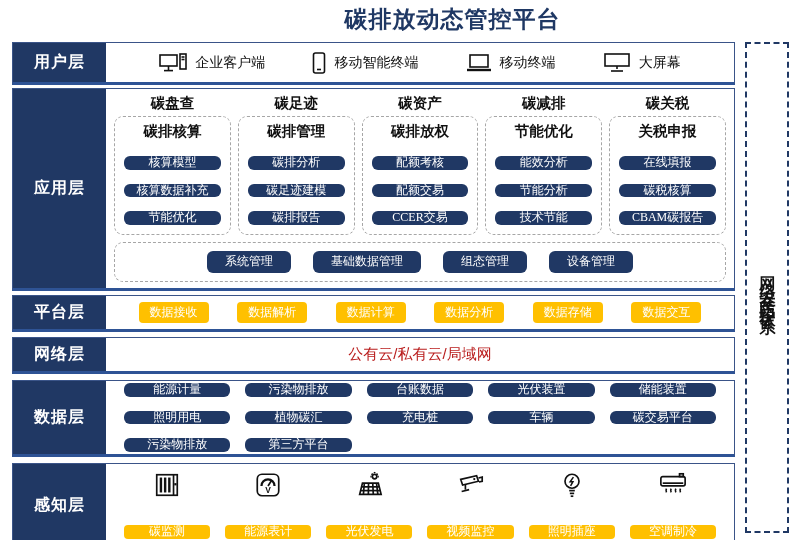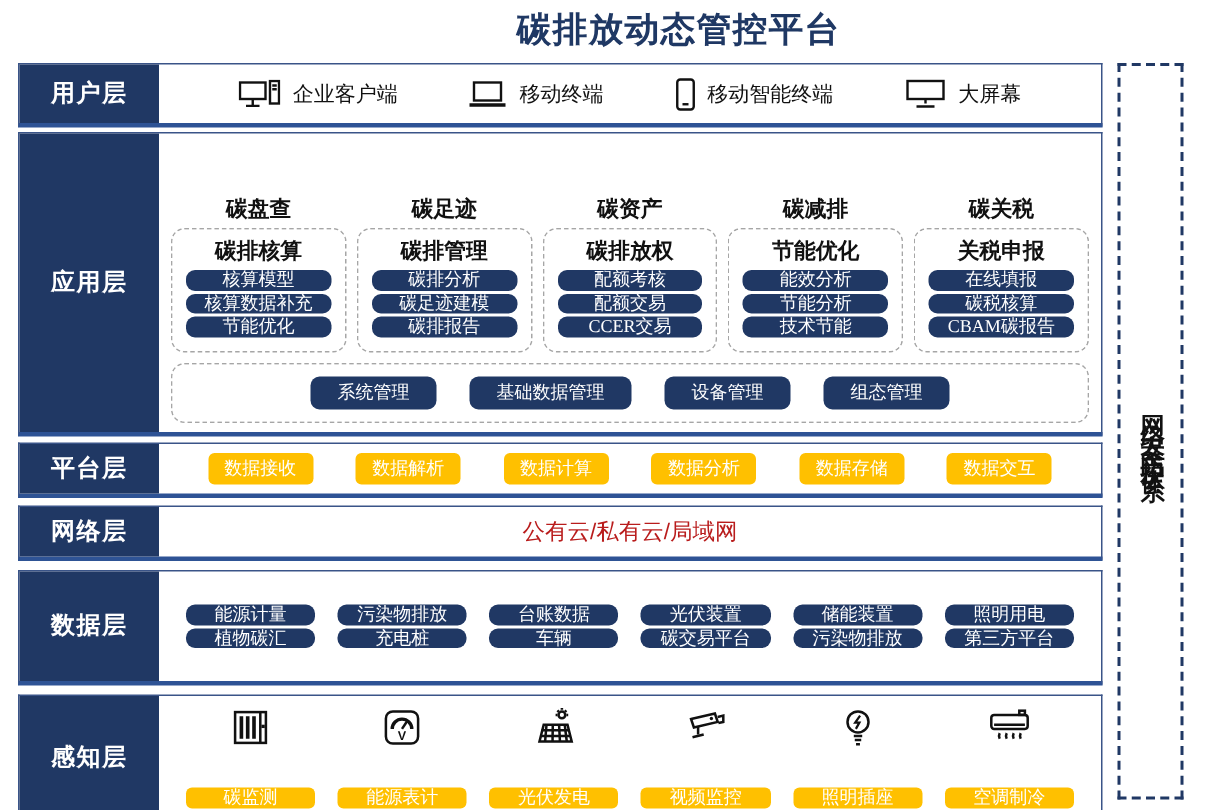--- a/index.html
+++ b/index.html
@@ -36,21 +36,21 @@
   .uicon svg { display:block; }
 
   
   .chip {
     background:#203864; color:#fff; border-radius:6px; font-size:12px;
     text-align:center; padding:0 4px; white-space:nowrap; line-height:1.15;
   }
   .chip.orange { background:#ffc000; border-radius:4px; }
 
   
-  .app-content { padding:4px 8px 6px; display:flex; flex-direction:column;margin-top:36px; }
+  .app-content { padding:4px 8px 6px; display:flex; flex-direction:column; }
   .app-columns { display:flex; gap:7px; flex:1; }
   .app-col { flex:1; display:flex; flex-direction:column; min-width:0; }
   .app-col-header { text-align:center; font-weight:bold; font-size:14.5px; color:#111; padding:1px 0 3px; }
   .app-col-box {
     border:1.6px dashed #a6a6a6; border-radius:9px; padding:4px 7px 9px;
     display:flex; flex-direction:column; justify-content:space-between; flex:1;font-family:Liberation Serif, serif;
   }
   .app-col-sub { text-align:center; font-weight:bold; font-size:14.5px; color:#111; padding:1px 0; }
   .app-col-box .chip { margin:0 2px; }
   .app-common-box {
@@ -62,21 +62,21 @@
 
   
   .platform-content { display:flex; align-items:center; justify-content:space-evenly; padding:0 4px; }
   .platform-content .chip { width:70px; padding:4px 0; }
 
   
   .network-content { display:flex; align-items:center; justify-content:center; font-size:15px; color:#b91c1c; }
 
   
   .data-content {
-    display:grid; grid-template-columns:repeat(6,1fr); gap:2px 15px;
+    display:grid; grid-template-columns:repeat(5,1fr); gap:14px 15px;
     align-content:center; padding:8px 18px;
   }
 
   
   .perception-content {
     display:grid; grid-template-columns:repeat(6,1fr); column-gap:15px;
     padding:5px 18px 8px;
   }
   .sense-item { display:flex; flex-direction:column; align-items:center; justify-content:space-between; }
   .sense-icon { height:32px; display:flex; align-items:center; justify-content:center; }
@@ -111,35 +111,35 @@
               <line x1="5" y1="17.6" x2="14" y2="17.6"></line>
             <rect x="21" y="1" width="6" height="15"></rect>
               <line x1="22.5" y1="4" x2="25.5" y2="4"></line>
               <line x1="22.5" y1="6.5" x2="25.5" y2="6.5"></line>
           </svg>
         </span>
         <span>企业客户端</span>
       </div>
       <div class="user-item">
         <span class="uicon">
+          <svg width="14" height="22" viewBox="0 0 14 22" fill="none" stroke="#111" stroke-width="1.6">
+            <rect x="1.5" y="1" width="11" height="20" rx="2"></rect>
+            <line x1="5" y1="17.5" x2="9" y2="17.5"></line>
+          </svg>
+        </span>
+        <span>移动智能终端</span>
+      </div>
+      <div class="user-item">
+        <span class="uicon">
           <svg width="26" height="20" viewBox="0 0 26 20" fill="none" stroke="#111" stroke-width="1.6">
             <rect x="4" y="2" width="18" height="12"></rect>
             <line x1="1" y1="17" x2="25" y2="17" stroke-width="2.4"></line>
           </svg>
         </span>
         <span>移动终端</span>
-      </div>
-      <div class="user-item">
-        <span class="uicon">
-          <svg width="14" height="22" viewBox="0 0 14 22" fill="none" stroke="#111" stroke-width="1.6">
-            <rect x="1.5" y="1" width="11" height="20" rx="2"></rect>
-            <line x1="5" y1="17.5" x2="9" y2="17.5"></line>
-          </svg>
-        </span>
-        <span>移动智能终端</span>
       </div>
       <div class="user-item">
         <span class="uicon">
           <svg width="28" height="21" viewBox="0 0 28 21" fill="none" stroke="#111" stroke-width="1.6">
             <rect x="2" y="2" width="24" height="12"></rect>
             <line x1="14" y1="14" x2="14" y2="17"></line>
               <line x1="8" y1="19" x2="20" y2="19"></line>
           </svg>
         </span>
         <span>大屏幕</span>
@@ -199,22 +199,22 @@
             <div class="chip">在线填报</div>
             <div class="chip">碳税核算</div>
             <div class="chip">CBAM碳报告</div>
           </div>
         </div>
 
       </div>
       <div class="app-common-box">
         <div class="chip">系统管理</div>
         <div class="chip">基础数据管理</div>
+        <div class="chip">组态管理</div>
         <div class="chip">设备管理</div>
-        <div class="chip">组态管理</div>
       </div>
     </div>
   </div>
 
   <div class="layer-row row-platform">
     <div class="layer-label">平台层</div>
     <div class="row-content platform-content">
       <div class="chip orange">数据接收</div>
       <div class="chip orange">数据解析</div>
       <div class="chip orange">数据计算</div>

